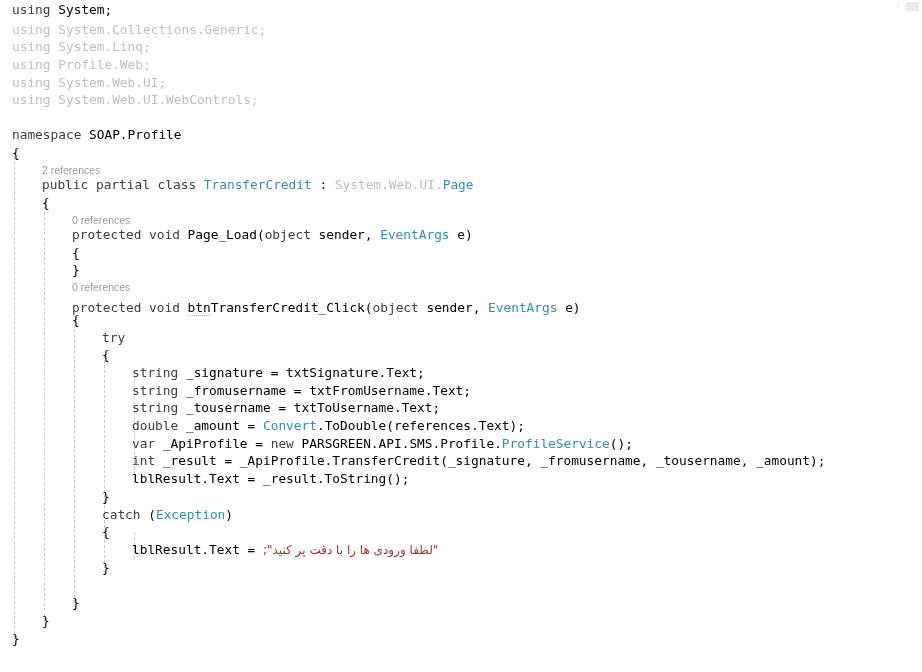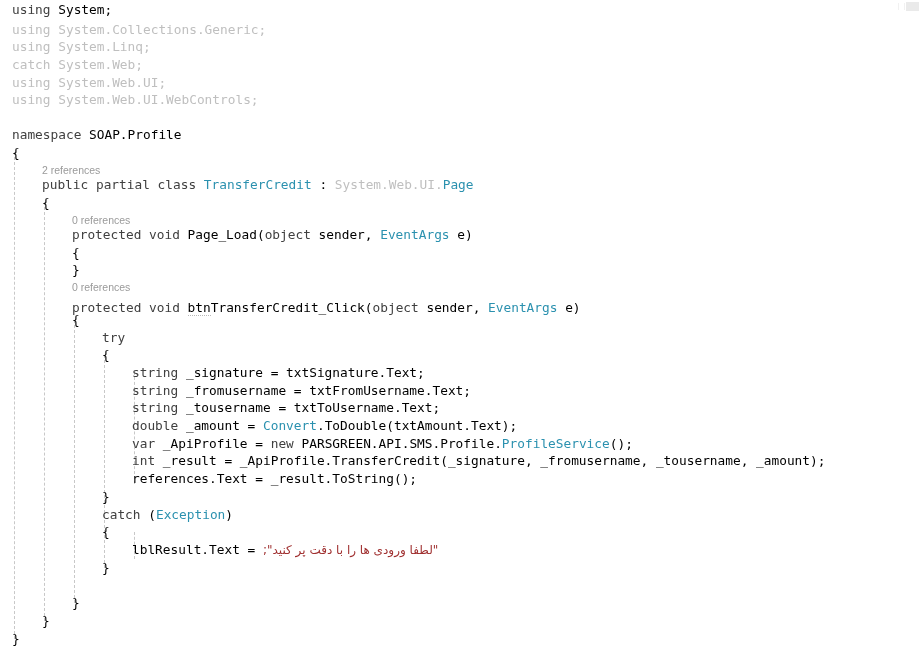--- a/index.html
+++ b/index.html
@@ -106,41 +106,41 @@
     </div>
   <div id="lenses">
       <div class="codelens" style="left: 42px; top: 163px;">2 references</div>
       <div class="codelens" style="left: 72px; top: 213px;">0 references</div>
       <div class="codelens" style="left: 72px; top: 280px;">0 references</div>
     </div>
   <div id="codebody">
       <div class="line" style="top: 1px; left: 12px;"><span class="kw">using</span><span class="pln"> System;</span></div>
       <div class="line" style="top: 21px; left: 12px;"><span class="dim">using System.Collections.Generic;</span></div>
       <div class="line" style="top: 38px; left: 12px;"><span class="dim">using System.Linq;</span></div>
-      <div class="line" style="top: 56px; left: 12px;"><span class="dim">catch System.Web;</span></div>
+      <div class="line" style="top: 56px; left: 12px;"><span class="dim">using Profile.Web;</span></div>
       <div class="line" style="top: 74px; left: 12px;"><span class="dim">using System.Web.UI;</span></div>
       <div class="line" style="top: 91px; left: 12px;"><span class="dim">using System.Web.UI.WebControls;</span></div>
       <div class="line" style="top: 126px; left: 12px;"><span class="kw">namespace</span><span class="pln"> SOAP.Profile</span></div>
       <div class="line" style="top: 144px; left: 12px;"><span class="pln">{</span></div>
       <div class="line" style="top: 176px; left: 42px;"><span class="kw">public partial class</span><span class="pln"> </span><span class="type">TransferCredit</span><span class="pln"> : </span><span class="dim">System.Web.UI.</span><span class="type">Page</span></div>
       <div class="line" style="top: 194px; left: 42px;"><span class="pln">{</span></div>
       <div class="line" style="top: 226px; left: 72px;"><span class="kw">protected void</span><span class="pln"> Page_Load(</span><span class="kw">object</span><span class="pln"> sender, </span><span class="type">EventArgs</span><span class="pln"> e)</span></div>
       <div class="line" style="top: 244px; left: 72px;"><span class="pln">{</span></div>
       <div class="line" style="top: 261px; left: 72px;"><span class="pln">}</span></div>
       <div class="line" style="top: 299px; left: 72px;"><span class="kw">protected void</span><span class="pln"> </span><span class="pln squiggle">btn</span><span class="pln">TransferCredit_Click(</span><span class="kw">object</span><span class="pln"> sender, </span><span class="type">EventArgs</span><span class="pln"> e)</span></div>
       <div class="line" style="top: 311px; left: 72px;"><span class="pln">{</span></div>
       <div class="line" style="top: 329px; left: 102px;"><span class="kw">try</span></div>
       <div class="line" style="top: 346px; left: 102px;"><span class="pln">{</span></div>
       <div class="line" style="top: 364px; left: 132px;"><span class="kw">string</span><span class="pln"> _signature = txtSignature.Text;</span></div>
       <div class="line" style="top: 382px; left: 132px;"><span class="kw">string</span><span class="pln"> _fromusername = txtFromUsername.Text;</span></div>
       <div class="line" style="top: 399px; left: 132px;"><span class="kw">string</span><span class="pln"> _tousername = txtToUsername.Text;</span></div>
-      <div class="line" style="top: 417px; left: 132px;"><span class="kw">double</span><span class="pln"> _amount = </span><span class="type">Convert</span><span class="pln">.ToDouble(txtAmount.Text);</span></div>
+      <div class="line" style="top: 417px; left: 132px;"><span class="kw">double</span><span class="pln"> _amount = </span><span class="type">Convert</span><span class="pln">.ToDouble(references.Text);</span></div>
       <div class="line" style="top: 435px; left: 132px;"><span class="kw">var</span><span class="pln"> _ApiProfile = </span><span class="kw">new</span><span class="pln"> PARSGREEN.API.SMS.Profile.</span><span class="type">ProfileService</span><span class="pln">();</span></div>
       <div class="line" style="top: 452px; left: 132px;"><span class="kw">int</span><span class="pln"> _result = _ApiProfile.TransferCredit(_signature, _fromusername, _tousername, _amount);</span></div>
-      <div class="line" style="top: 470px; left: 132px;"><span class="pln">references.Text = _result.ToString();</span></div>
+      <div class="line" style="top: 470px; left: 132px;"><span class="pln">lblResult.Text = _result.ToString();</span></div>
       <div class="line" style="top: 488px; left: 102px;"><span class="pln">}</span></div>
       <div class="line" style="top: 506px; left: 102px;"><span class="kw">catch</span><span class="pln"> (</span><span class="type">Exception</span><span class="pln">)</span></div>
       <div class="line" style="top: 523px; left: 102px;"><span class="pln">{</span></div>
       <div class="line" style="top: 541px; left: 132px;"><span class="pln">lblResult.Text = </span><span class="str rtl">"لطفا ورودی ها را با دقت پر کنید";</span></div>
       <div class="line" style="top: 559px; left: 102px;"><span class="pln">}</span></div>
       <div class="line" style="top: 594px; left: 72px;"><span class="pln">}</span></div>
       <div class="line" style="top: 612px; left: 42px;"><span class="pln">}</span></div>
       <div class="line" style="top: 630px; left: 12px;"><span class="pln">}</span></div>
     </div>
   <div id="corner-mark"></div>

